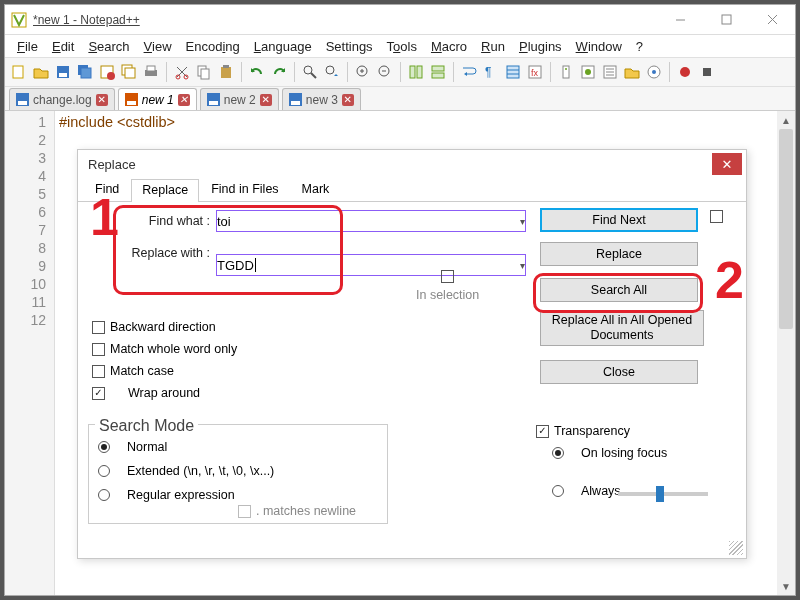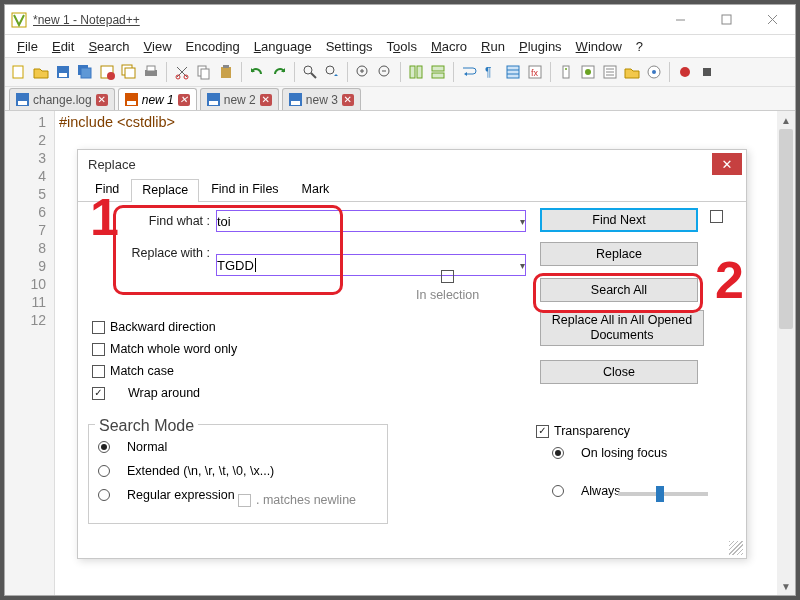--- a/index.html
+++ b/index.html
@@ -429,21 +429,21 @@
           <span>Normal</span>
         </div>
       <div class="radio" style="left:20px; top:262px;">
           <span class="dot"></span>
           <span>Extended (\n, \r, \t, \0, \x...)</span>
         </div>
       <div class="radio" style="left:20px; top:286px;">
           <span class="dot"></span>
           <span>Regular expression</span>
         </div>
-      <div class="chk" style="left:160px; top:291px;text-align:right;">
+      <div class="chk" style="left:160px; top:302px;text-align:right;">
           <span class="box" style="border-color:#bbb"></span>
           <span style="color:#888">. matches newline</span>
         </div>
 
       <div class="chk" style="left:458px; top:222px;">
           <span class="box checked"></span>
           <span>Transparency</span>
         </div>
       <div class="radio" style="left:474px; top:244px;">
           <span class="dot on"></span>

